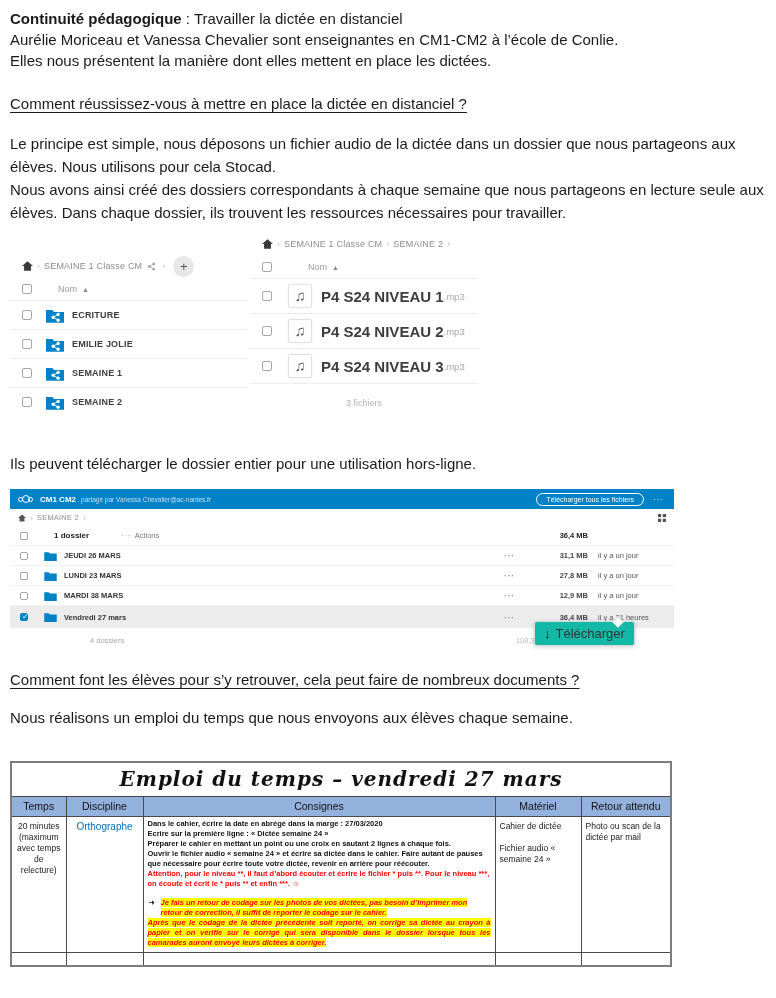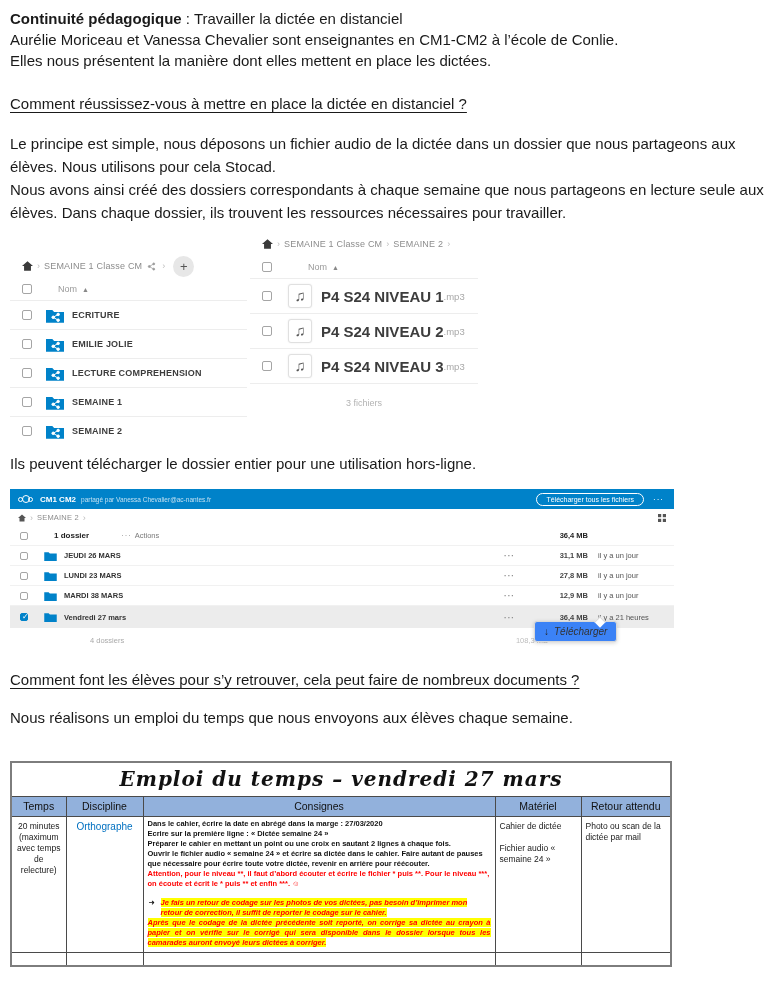--- a/index.html
+++ b/index.html
@@ -82,23 +82,23 @@
   .svrow.sel { background:#ececec; height:23px; }
   .sv-folder { margin:0 7px 0 16px; display:inline-flex; }
   .svname { font-size:7.5px; font-weight:bold; color:#333; flex:1; }
   .svdots { color:#8a8a8a; letter-spacing:1px; width:34px; font-weight:bold; }
   .svsize { width:50px; text-align:right; font-size:7.5px; color:#444; font-weight:bold; }
   .svsize.strong { color:#222; }
   .svsize.faint { color:#bdbdbd; font-weight:normal; }
   .svdate { width:86px; padding-left:10px; font-size:7.5px; color:#555; }
   .sv-footer { display:flex; align-items:center; height:24px; padding-left:10px;gap:40px; }
   .sv-foot-count { color:#a9a9a9; font-size:7.5px; margin-left:70px; }
-  .sv-tooltip { position:absolute; left:524px; top:132px; background:#3b82f6;
+  .sv-tooltip { position:absolute; left:524px; top:132px; background:#14b8a6;
                 border:1px solid #d8d8d8; border-radius:3px; box-shadow:0 1px 4px rgba(0,0,0,.18);
-                padding:4px 9px; font-size:10px; color:#333; white-space:nowrap;font-style:italic; }
+                padding:4px 9px; font-size:13px; color:#333; white-space:nowrap; }
   .sv-tooltip::before { content:""; position:absolute; top:-4px; right:12px; width:7px; height:7px;
                 background:#fff; border-left:1px solid #d8d8d8; border-top:1px solid #d8d8d8;
                 transform:rotate(45deg); }
   .dl-ic { font-weight:bold; margin-right:5px; color:#222; }
 
   
   .sched-wrap { margin-top:32px; }
   table.sched { border-collapse:collapse; width:660px; border:2px solid #7d7d7d; table-layout:fixed; }
   table.sched td, table.sched th { border:1px solid #4a4a4a; vertical-align:top; padding:2px 4px; overflow:hidden; }
   tr.title-row td { height:34px; text-align:center; vertical-align:middle;
@@ -189,36 +189,20 @@
               <g stroke="#fff" stroke-width="1.1" fill="#fff">
                 <circle cx="13.5" cy="6.8" r="1.4"></circle>
                 <circle cx="8" cy="10" r="1.4"></circle>
                 <circle cx="13.5" cy="13.2" r="1.4"></circle>
                 <line x1="13.5" y1="6.8" x2="8" y2="10"></line>
                 <line x1="8" y1="10" x2="13.5" y2="13.2"></line>
               </g>
             </svg>
           </span>
         <span class="lrow-label">EMILIE JOLIE</span>
-      </div>
-      <div class="lrow">
-        <span class="cb"></span>
-        <span class="fsh-ic">
-            <svg width="18" height="15" viewBox="0 0 20 16">
-              <path fill="#0082c9" d="M0 2 h7 l2 2 h11 v12 H0 z"></path>
-              <g stroke="#fff" stroke-width="1.1" fill="#fff">
-                <circle cx="13.5" cy="6.8" r="1.4"></circle>
-                <circle cx="8" cy="10" r="1.4"></circle>
-                <circle cx="13.5" cy="13.2" r="1.4"></circle>
-                <line x1="13.5" y1="6.8" x2="8" y2="10"></line>
-                <line x1="8" y1="10" x2="13.5" y2="13.2"></line>
-              </g>
-            </svg>
-          </span>
-        <span class="lrow-label">LECTURE COMPREHENSION</span>
       </div>
       <div class="lrow">
         <span class="cb"></span>
         <span class="fsh-ic">
             <svg width="18" height="15" viewBox="0 0 20 16">
               <path fill="#0082c9" d="M0 2 h7 l2 2 h11 v12 H0 z"></path>
               <g stroke="#fff" stroke-width="1.1" fill="#fff">
                 <circle cx="13.5" cy="6.8" r="1.4"></circle>
                 <circle cx="8" cy="10" r="1.4"></circle>
                 <circle cx="13.5" cy="13.2" r="1.4"></circle>

